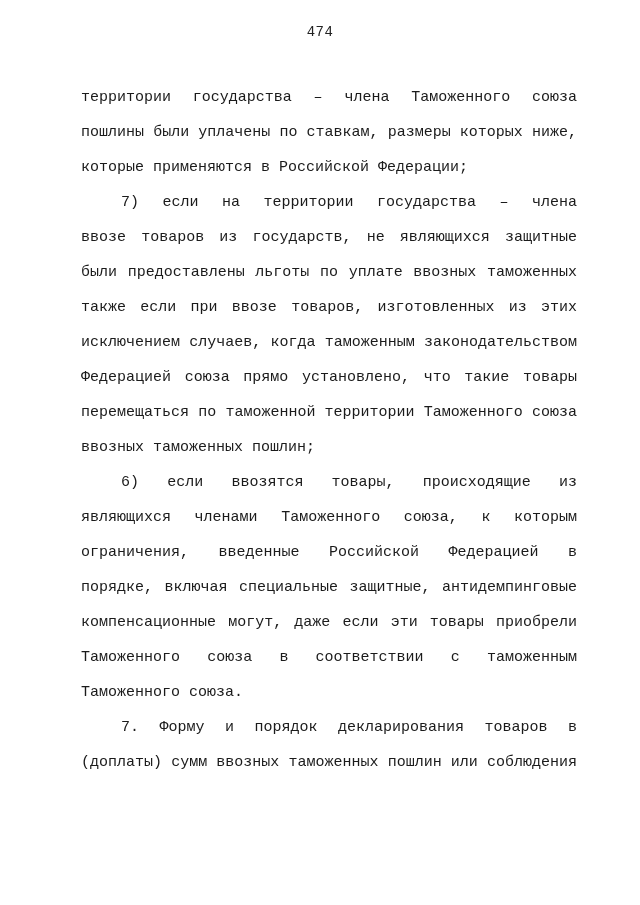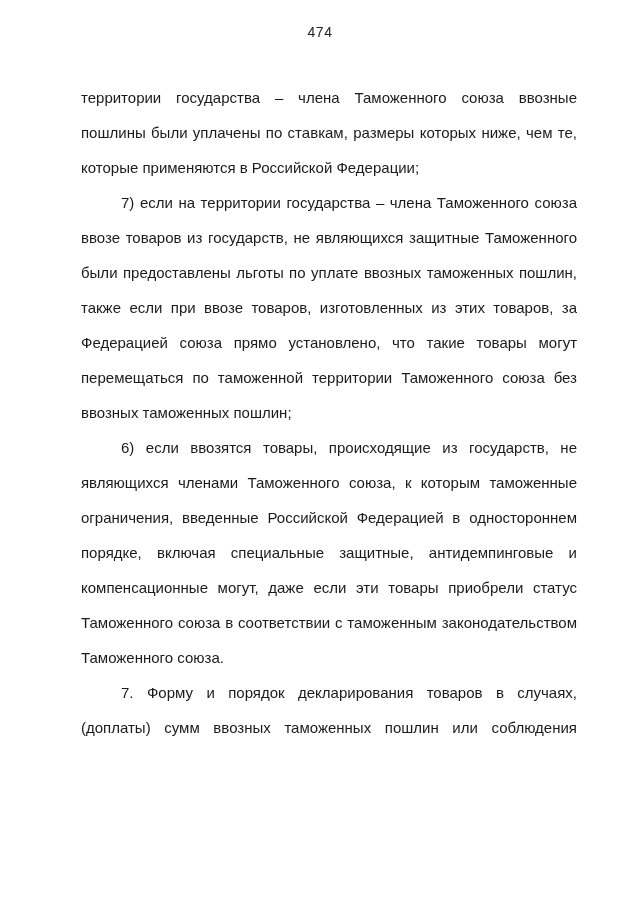--- a/index.html
+++ b/index.html
@@ -6,21 +6,21 @@
     margin: 0;
     padding: 0;
     background: #ffffff;
   }
   .sheet {
     position: relative;
     width: 640px;
     height: 813px;
     background: #ffffff;
     overflow: hidden;
-    font-family: Liberation Sans, sans-serif;
+    font-family: Liberation Mono, monospace;
     color: #1b1b1b;
   }
   .page-number {
     position: absolute;
     top: 24px;
     left: 0;
     width: 640px;
     text-align: center;
     font-size: 14px;
     letter-spacing: 0.5px;
@@ -57,20 +57,21 @@
 <div class="sheet">
   <div class="page-number">474</div>
   <div class="textblock">
     <div class="line j">территории государства – члена Таможенного союза ввозные таможенные</div>
     <div class="line j">пошлины были уплачены по ставкам, размеры которых ниже, чем те,</div>
     <div class="line l">которые применяются в Российской Федерации;</div>
     <div class="line j indent">7) если на территории государства – члена Таможенного союза при</div>
     <div class="line j">ввозе товаров из государств, не являющихся защитные Таможенного союза,</div>
     <div class="line j">были предоставлены льготы по уплате ввозных таможенных пошлин, а</div>
     <div class="line j">также если при ввозе товаров, изготовленных из этих товаров, за</div>
+    <div class="line j">исключением случаев, когда таможенным законодательством</div>
     <div class="line j">Федерацией союза прямо установлено, что такие товары могут</div>
     <div class="line j">перемещаться по таможенной территории Таможенного союза без уплаты</div>
     <div class="line l">ввозных таможенных пошлин;</div>
     <div class="line j indent">6) если ввозятся товары, происходящие из государств, не</div>
     <div class="line j">являющихся членами Таможенного союза, к которым таможенные</div>
     <div class="line j">ограничения, введенные Российской Федерацией в одностороннем</div>
     <div class="line j">порядке, включая специальные защитные, антидемпинговые и</div>
     <div class="line j">компенсационные могут, даже если эти товары приобрели статус товаров</div>
     <div class="line j">Таможенного союза в соответствии с таможенным законодательством</div>
     <div class="line l">Таможенного союза.</div>

